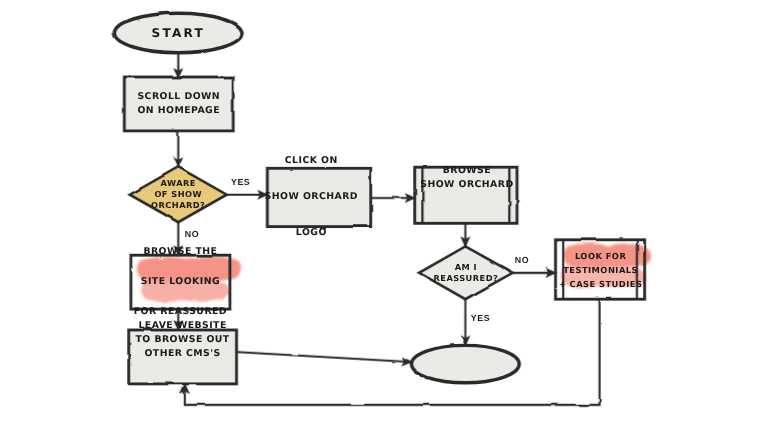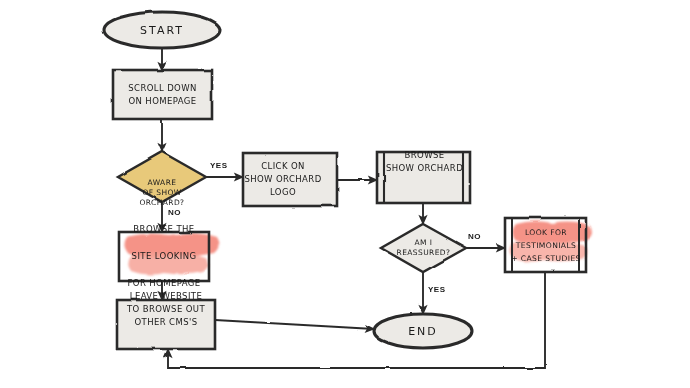--- a/index.html
+++ b/index.html
@@ -25,21 +25,21 @@
   .node-label {
     position: absolute;
     display: flex;
     flex-direction: column;
     align-items: center;
     justify-content: center;
     text-align: center;
     pointer-events: none;
     color: #1a1a1a;
     font-family: "DejaVu Sans", sans-serif;
-    font-weight: 400;
+    font-weight: 700;
     letter-spacing: 0.4px;
   }
   .node-label span { display: block; white-space: nowrap; }
   .terminal-label { font-size: 11px; letter-spacing: 2px; }
   .proc-label { font-size: 8.5px; line-height: 13px; border-radius: 19px; }
   .dec-label  { font-size: 7.5px; line-height: 10px; }
   .edge-label {
     position: absolute;
     color: #1a1a1a;
     font-family: Liberation Sans, sans-serif;
@@ -157,63 +157,60 @@
 
   <div class="node-label terminal-label" style="left:104px; top:12px; width:116px; height:36px;">
     <span>START</span>
   </div>
 
   <div class="node-label proc-label" style="left:113px; top:70px; width:99px; height:49px;">
     <span>SCROLL DOWN</span>
     <span>ON HOMEPAGE</span>
   </div>
 
-  <div class="node-label dec-label" style="left:118px; top:174px; width:88px; height:38px;align-items:center;">
+  <div class="node-label dec-label" style="left:118px; top:158px; width:88px; height:38px;align-items:center;">
     <span>AWARE</span>
     <span>OF SHOW</span>
     <span>ORCHARD?</span>
   </div>
 
-  <div class="node-label proc-label" style="left:243px; top:153px; width:80px; height:53px;">
+  <div class="node-label proc-label" style="left:243px; top:153px; width:80px; height:53px;gap:20px;">
     <span>CLICK ON</span>
     <span>SHOW ORCHARD</span>
     <span>LOGO</span>
   </div>
 
   <div class="node-label proc-label" style="left:386px; top:136px; width:77px; height:51px;">
     <span>BROWSE</span>
     <span>SHOW ORCHARD</span>
   </div>
 
   <div class="node-label proc-label" style="left:119px; top:232px; width:90px; height:49px;gap:14px;">
     <span>BROWSE THE</span>
     <span>SITE LOOKING</span>
-    <span>FOR HOMEPAGE</span>
+    <span>FOR REASSURED</span>
   </div>
 
   <div class="node-label proc-label" style="left:507px; top:218px; width:78px; height:54px; font-size:7.6px; line-height:13px;">
     <span>LOOK FOR</span>
     <span>TESTIMONIALS</span>
     <span>+ CASE STUDIES</span>
   </div>
 
   <div class="node-label dec-label" style="left:381px; top:234px; width:85px; height:28px;">
     <span>AM I</span>
     <span>REASSURED?</span>
   </div>
 
   <div class="node-label proc-label" style="left:117px; top:288px; width:98px; height:42px;">
     <span>LEAVE WEBSITE</span>
     <span>TO BROWSE OUT</span>
     <span>OTHER CMS'S</span>
   </div>
 
-  <div class="node-label terminal-label" style="left:374px; top:314px; width:98px; height:34px;">
-    <span>END</span>
-  </div>
 
   <div class="edge-label" style="left:210px; top:161px;">YES</div>
 
   <div class="edge-label" style="left:168px; top:208px;">NO</div>
 
   <div class="edge-label" style="left:468px; top:232px;">NO</div>
 
   <div class="edge-label" style="left:428px; top:285px;">YES</div>
 
 </div>

